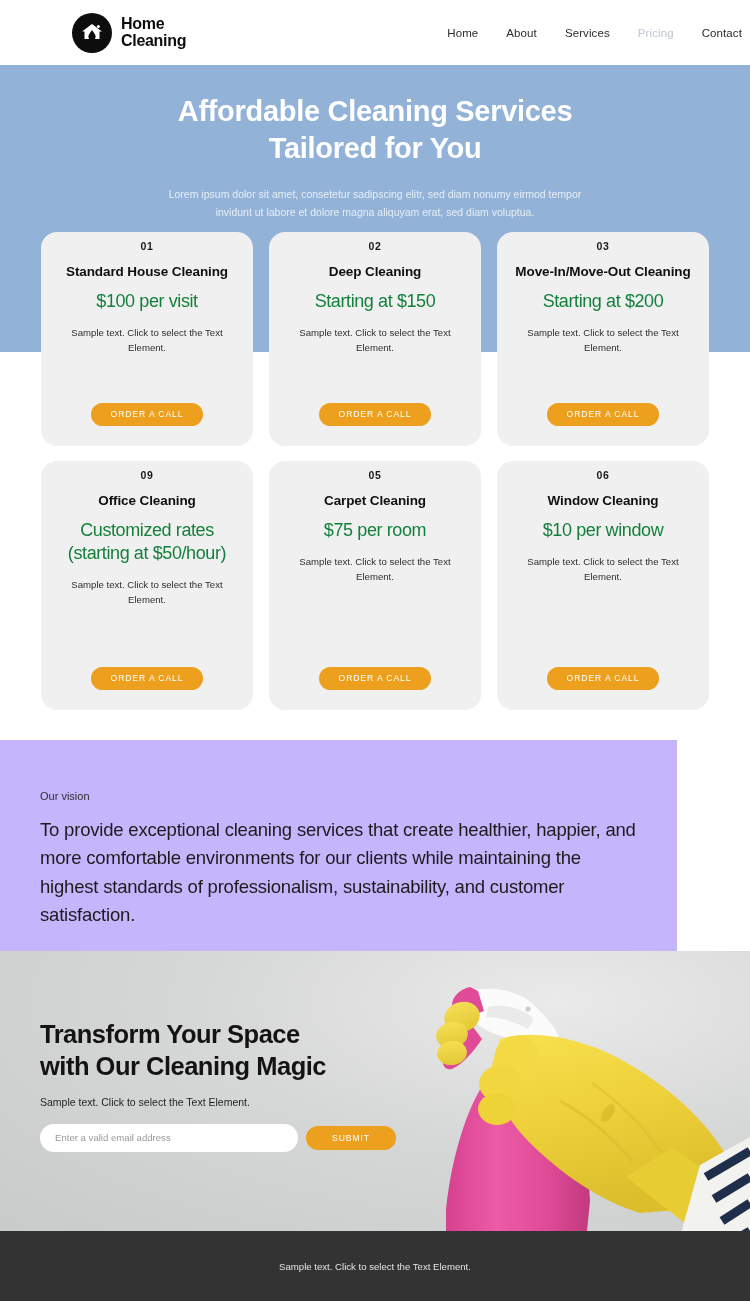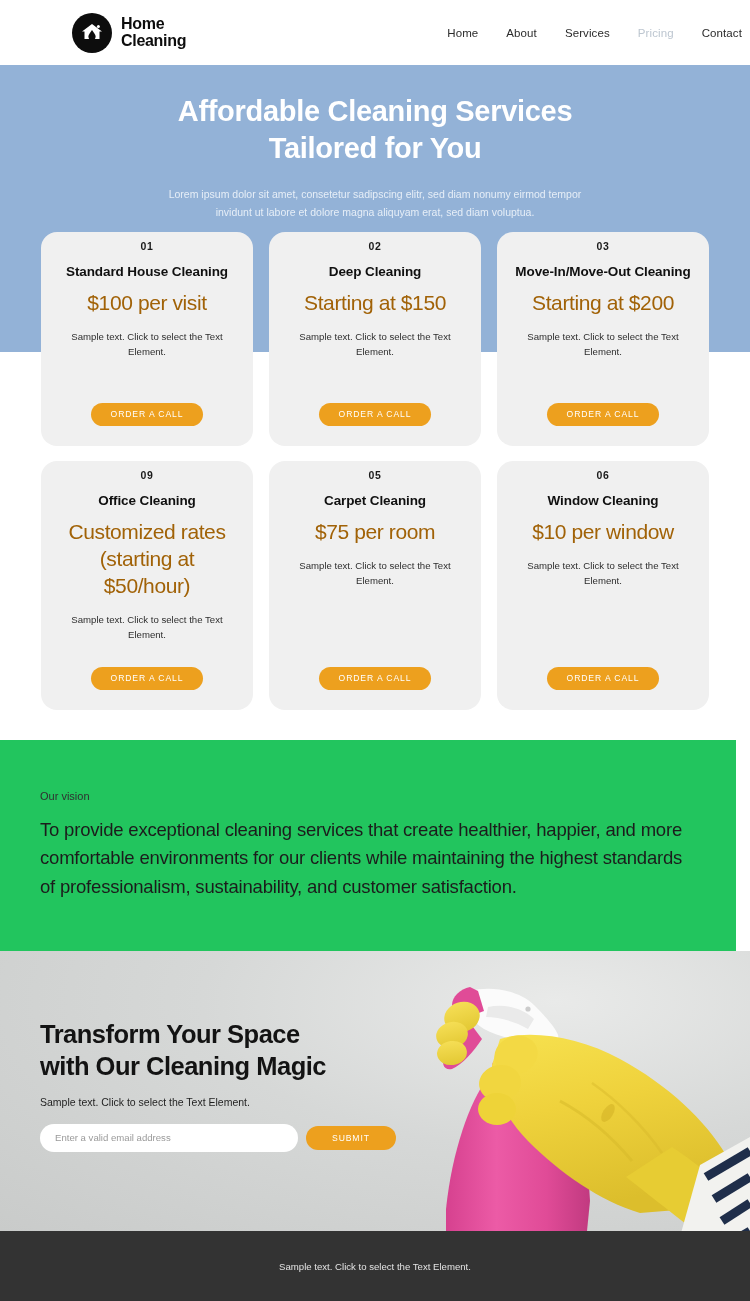--- a/index.html
+++ b/index.html
@@ -70,40 +70,40 @@
   .card.r2 { height:249px; }
   .card-num {
     font-size:10.5px; font-weight:bold; color:#1a1a1a;
     letter-spacing:.6px; margin-bottom:11px;
   }
   .card-title {
     font-size:13.5px; font-weight:bold; color:#101010;
     line-height:1.26; margin-bottom:10px; letter-spacing:-.1px;
   }
   .card-price {
-    font-size:21px; font-weight:400; color:#a16207;
+    font-size:18px; font-weight:400; color:#15803d;
     line-height:1.28; margin-bottom:12px; letter-spacing:-.4px;
   }
   .card-desc {
     font-size:9.6px; color:#2e2e2e; line-height:1.58;
     margin-bottom:auto; max-width:180px;
   }
   .btn-order {
     margin-top:14px; background:#eda01e; color:#ffffff;
     border:none; border-radius:18px; padding:0 20px;
     height:23px; line-height:23px;
     font-size:8.6px; letter-spacing:.9px;
     font-family:"Liberation Sans", sans-serif; cursor:pointer;
     white-space:nowrap;
   }
 
   
   .vision {
-    position:absolute; top:740px; left:0; width:736px; height:211px;
-    background:#22c55e; padding:50px 40px 0;
+    position:absolute; top:740px; left:0; width:677px; height:211px;
+    background:#c4b5fd; padding:50px 40px 0;
   }
   .vision-label {
     font-size:11px; color:#303030; margin-bottom:14px;
   }
   .vision-body {
     font-size:18.5px; color:#1c1c1c; line-height:1.53;
     letter-spacing:-.2px; max-width:660px;
   }
 
   

